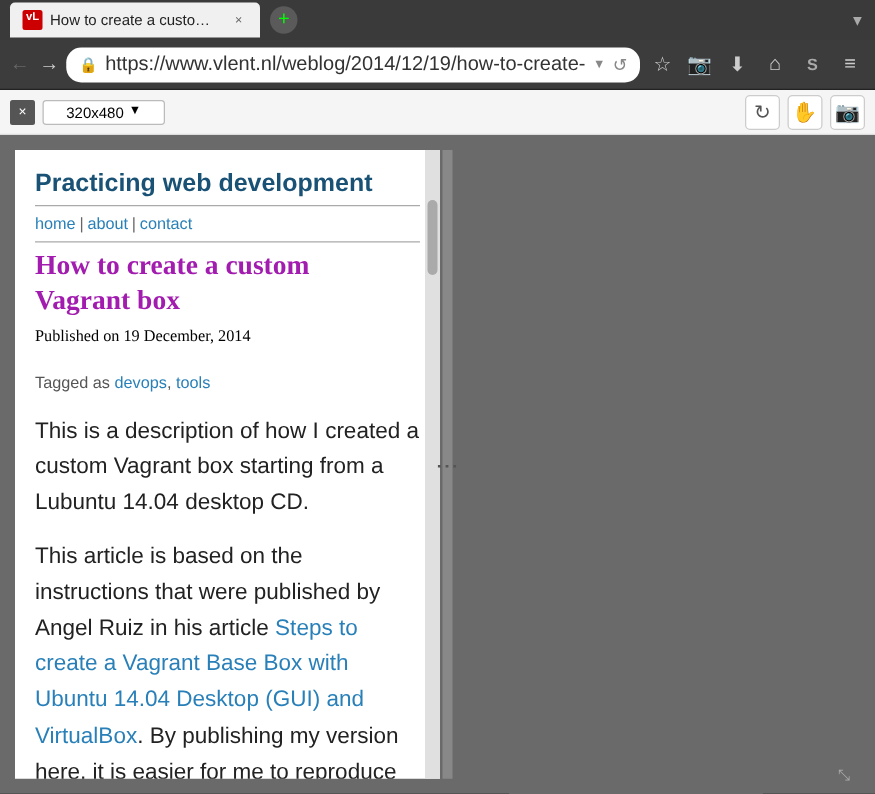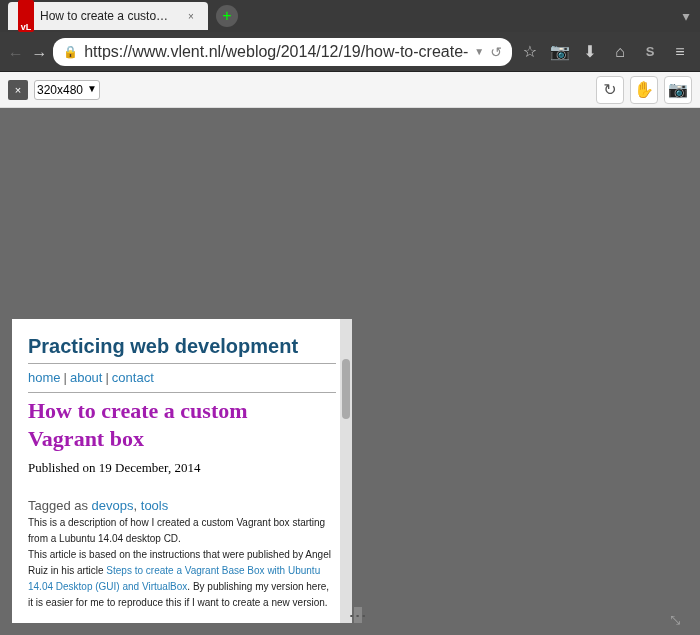--- a/index.html
+++ b/index.html
@@ -30,25 +30,25 @@
       padding: 4px 10px;
       font-size: 12px;
       color: #222;
       gap: 6px;
       height: 28px;
       max-width: 200px;
     }
 
     .tab-favicon {
       width: 16px;
-      height: 32px;
+      height: 16px;
       background: #cc0000;
       border-radius: 2px;
       display: flex;
-      align-items: flex-end;
+      align-items: flex-start;
       justify-content: center;
       color: white;
       font-size: 9px;
       font-weight: bold;
       flex-shrink: 0;
     }
 
     .tab-title {
       font-size: 12px;
       color: #222;
@@ -199,21 +199,21 @@
       border-radius: 2px;
       flex-shrink: 0;
     }
 
     .viewport-select {
       display: flex;
       align-items: flex-start;
       background: white;
       border: 1px solid #bbb;
       border-radius: 3px;
-      padding: 2px 2px;
+      padding: 2px 18px;
       font-size: 12px;
       cursor: pointer;
       gap: 4px;
     }
 
     .resp-sep {
       flex: 1;
     }
 
     .resp-icon-btn {
@@ -231,21 +231,20 @@
     }
 
     
     .content-area {
       display: flex;
       background: #6a6a6a;
       height: calc(635px - 32px - 40px - 36px);
       padding: 12px;
       gap: 0;
       position: relative;
-      align-items: flex-end;
     }
 
     .browser-viewport {
       width: 340px;
       background: white;
       overflow: hidden;
       position: relative;
       flex-shrink: 0;
     }
 
@@ -334,21 +333,22 @@
       font-family: Arial, sans-serif;
       margin-top: 18px;
     }
 
     .article-tags a {
       color: #2980b9;
       text-decoration: none;
     }
 
     .article-body p {
-      font-size: 10px;
+      margin-top: 14px;
+      font-size: 18px;
       line-height: 1.6;
       color: #222;
       font-family: Arial, sans-serif;
     }
 
     .article-body a {
       color: #2980b9;
       text-decoration: none;
     }
 

